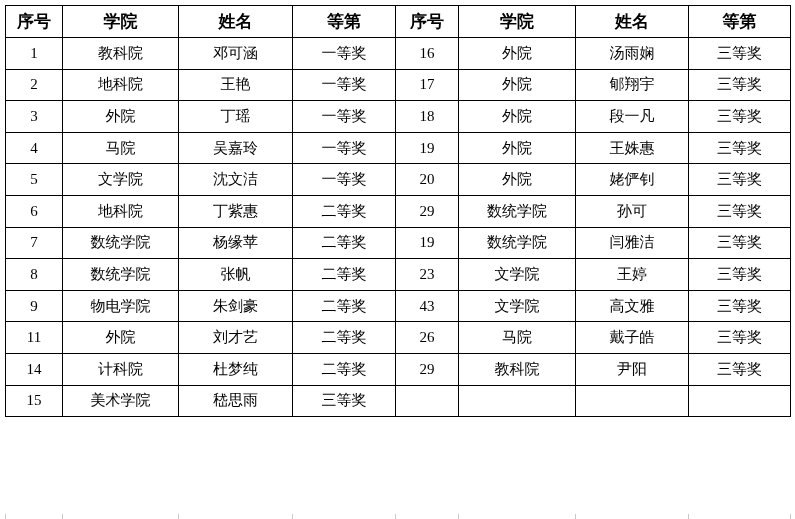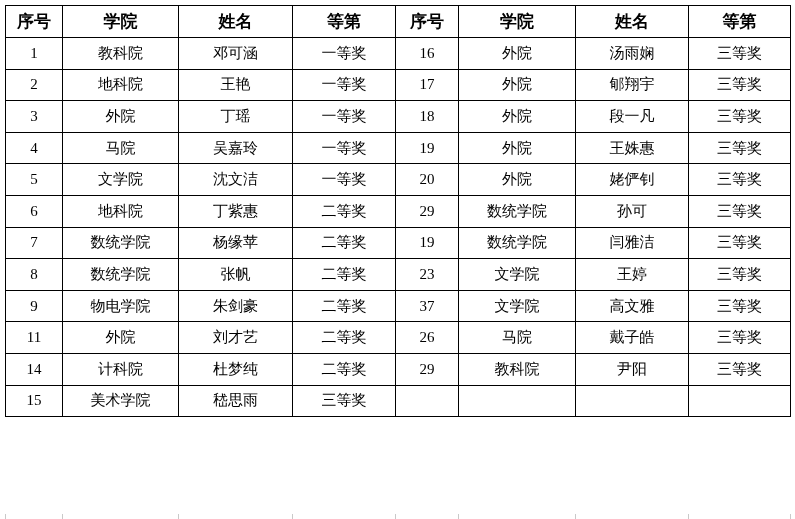--- a/index.html
+++ b/index.html
@@ -162,21 +162,21 @@
         <td>23</td>
         <td>文学院</td>
         <td>王婷</td>
         <td>三等奖</td>
       </tr>
       <tr>
         <td>9</td>
         <td>物电学院</td>
         <td>朱剑豪</td>
         <td>二等奖</td>
-        <td>37</td>
+        <td>43</td>
         <td>文学院</td>
         <td>高文雅</td>
         <td>三等奖</td>
       </tr>
       <tr>
         <td>11</td>
         <td>外院</td>
         <td>刘才艺</td>
         <td>二等奖</td>
         <td>26</td>

